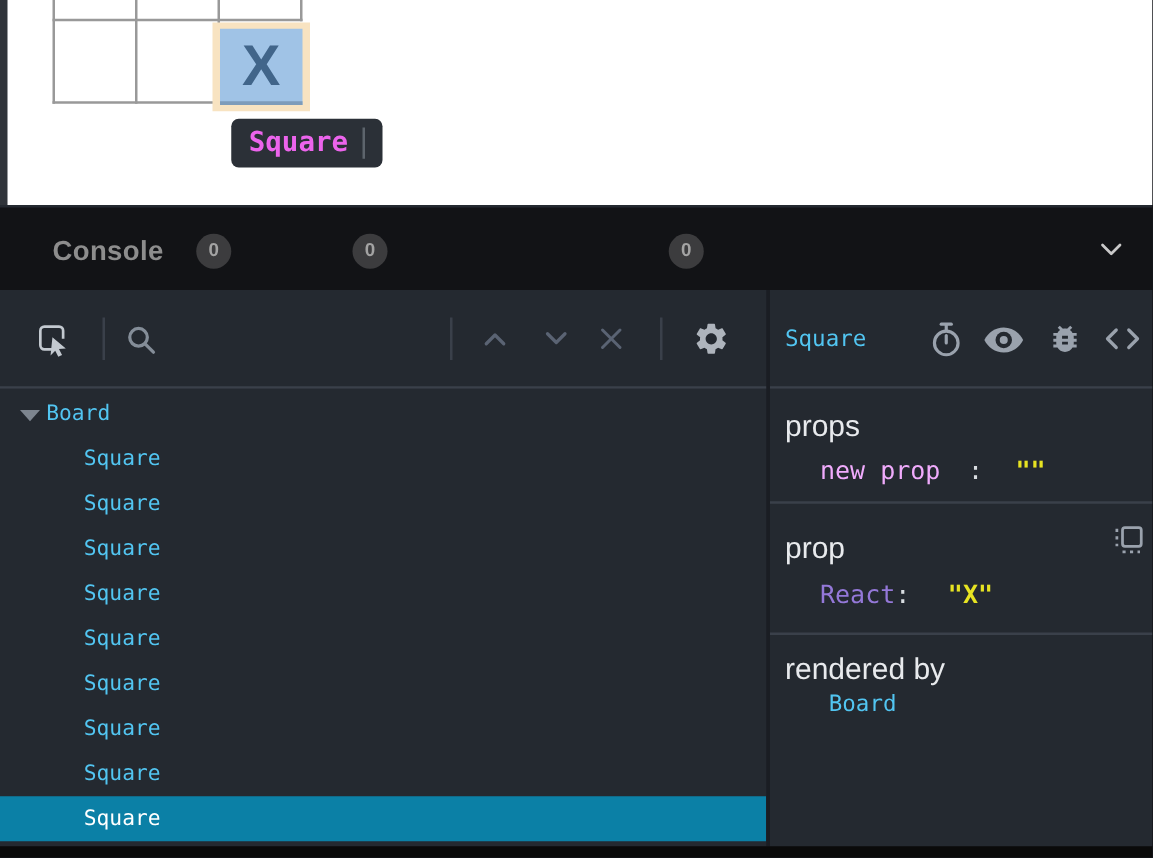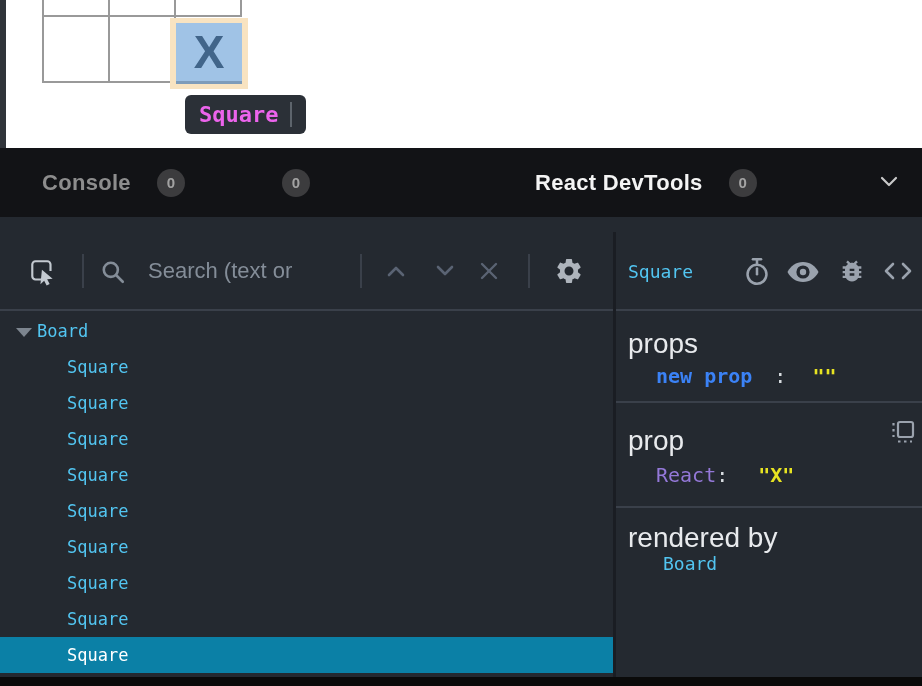--- a/index.html
+++ b/index.html
@@ -26,21 +26,21 @@
                        font-family:"Liberation Sans",sans-serif; }
   .inspect-tooltip { position:absolute; left:185px; top:95px; height:39px;
                      display:inline-flex; align-items:center; gap:12px; padding:0 14px;
                      background:#2b3037; border-radius:6px;
                      font-family:"DejaVu Sans Mono",monospace; font-weight:bold; font-size:22px; }
   .tt-name { color:var(--tooltip_magenta,#ec64ec); }
   .tt-sep  { width:2px; height:25px; background:#5d646c; }
   .tt-dims { color:#d6dade; letter-spacing:1px; }
 
   
-  .tab-bar { position:absolute; left:0; top:148px; width:922px; height:69px; background:#121316; }
+  .tab-bar { position:absolute; left:0; top:166px; width:922px; height:69px; background:#121316; }
   .tab { position:absolute; top:0; height:69px; display:flex; align-items:center; gap:26px; cursor:default; }
   .tab-label { font-size:22px; font-weight:600; color:#8d8d8d; letter-spacing:.3px; }
   .tab.active .tab-label { color:#f4f4f4; }
   .tab-badge { width:28px; height:28px; border-radius:50%; background:#3c3c3e; color:#a3a3a3;
                font-size:15px; font-weight:600; display:flex; align-items:center; justify-content:center; }
   .tab-console  { left:42px; }
   .tab-problems { left:282px; }
   .tab-rdt      { left:535px; }
   .tabbar-chevron { position:absolute; left:880px; top:27px; color:#c9c9c9; }
 
@@ -83,29 +83,29 @@
   .tree-row.selected .lbl { color:#ffffff; }
 
   
   .right-panel { position:absolute; left:616px; top:311px; width:306px; height:366px;
                  background:var(--panel_bg,#242930); }
   .vdivider { position:absolute; left:613px; top:232px; width:3px; height:445px; background:#1a1d23; }
   .section { position:relative; width:100%; }
   .sec-props    { height:92px;  border-bottom:2px solid var(--divider,#3a404a); }
   .sec-hooks    { height:105px; border-bottom:2px solid var(--divider,#3a404a); }
   .sec-rendered { height:167px; }
-  .sec-title { position:absolute; left:12px; font-size:28px; color:#e8eaed; }
+  .sec-title { position:absolute; left:12px; font-size:24px; color:#e8eaed; }
   .sec-props .sec-title { top:17px; }
   .sec-hooks .sec-title { top:22px; }
   .sec-rendered .sec-title { top:14px; }
   .kv-row { position:absolute; left:40px; display:flex; align-items:center;
             font-family:"DejaVu Sans Mono",monospace; font-size:20px; }
   .sec-props .kv-row { top:53px; }
   .sec-hooks .kv-row { top:60px; }
-  .kv-key-muted { color:#3b82f6;font-weight:bold; }
+  .kv-key-muted { color:#f0abfc; }
   .kv-key-hook  { color:var(--hook_purple,#9478d8); }
   .kv-colon { color:#d8dce0; }
   .sec-props .kv-colon { margin-left:22px; }
   .kv-val { color:var(--string_yellow,#e7e322); font-weight:bold; }
   .sec-props .kv-val { margin-left:26px; }
   .sec-hooks .kv-val { margin-left:30px; }
   .hook-parse-icon { position:absolute; right:6px; top:16px; color:#9aa2ad; cursor:pointer; }
   .owner-link { position:absolute; left:47px; top:45px;
                 font-family:"DejaVu Sans Mono",monospace; font-size:18px;
                 color:var(--accent_cyan,#52c5f1); cursor:pointer; }
@@ -139,21 +139,20 @@
 
   <div class="tab-bar">
     <div class="tab tab-console">
       <span class="tab-label">Console</span>
       <span class="tab-badge">0</span>
     </div>
     <div class="tab tab-problems">
       <span class="tab-badge">0</span>
     </div>
     <div class="tab tab-rdt active">
-      <span class="tab-label">React DevTools</span>
       <span class="tab-badge">0</span>
     </div>
     <span class="tabbar-chevron">
       <svg width="18" height="13" viewBox="0 0 18 13" fill="none" stroke="currentColor" stroke-width="2.2" stroke-linecap="round" stroke-linejoin="round">
           <polyline points="2,3 9,10 16,3"></polyline>
         </svg>
     </span>
   </div>
 
   <div class="dt-toolbar">
@@ -163,21 +162,20 @@
         <path fill="currentColor" stroke="none" d="M13 12 L23 20.4 L17.9 20.8 L20.2 25.2 L17.4 26.5 L15.1 22.1 L11.6 25.5 Z"></path>
       </svg>
     </span>
     <span class="tb-vdiv" style="left:82px"></span>
     <span class="tb-item search-icon">
       <svg width="26" height="26" viewBox="0 0 24 24" fill="none" stroke="currentColor" stroke-width="2.4" stroke-linecap="round">
           <circle cx="10" cy="10" r="6.5"></circle>
           <line x1="15" y1="15" x2="21" y2="21"></line>
         </svg>
     </span>
-    <input class="search-input" type="text" placeholder="Search (text or" style="">
     <span class="tb-vdiv" style="left:360px"></span>
     <span class="tb-item chev-up">
       <svg width="20" height="14" viewBox="0 0 20 14" fill="none" stroke="currentColor" stroke-width="2.6" stroke-linecap="round" stroke-linejoin="round">
           <polyline points="3,11 10,4 17,11"></polyline>
         </svg>
     </span>
     <span class="tb-item chev-down">
       <svg width="20" height="14" viewBox="0 0 20 14" fill="none" stroke="currentColor" stroke-width="2.6" stroke-linecap="round" stroke-linejoin="round">
           <polyline points="3,3 10,10 17,3"></polyline>
         </svg>

